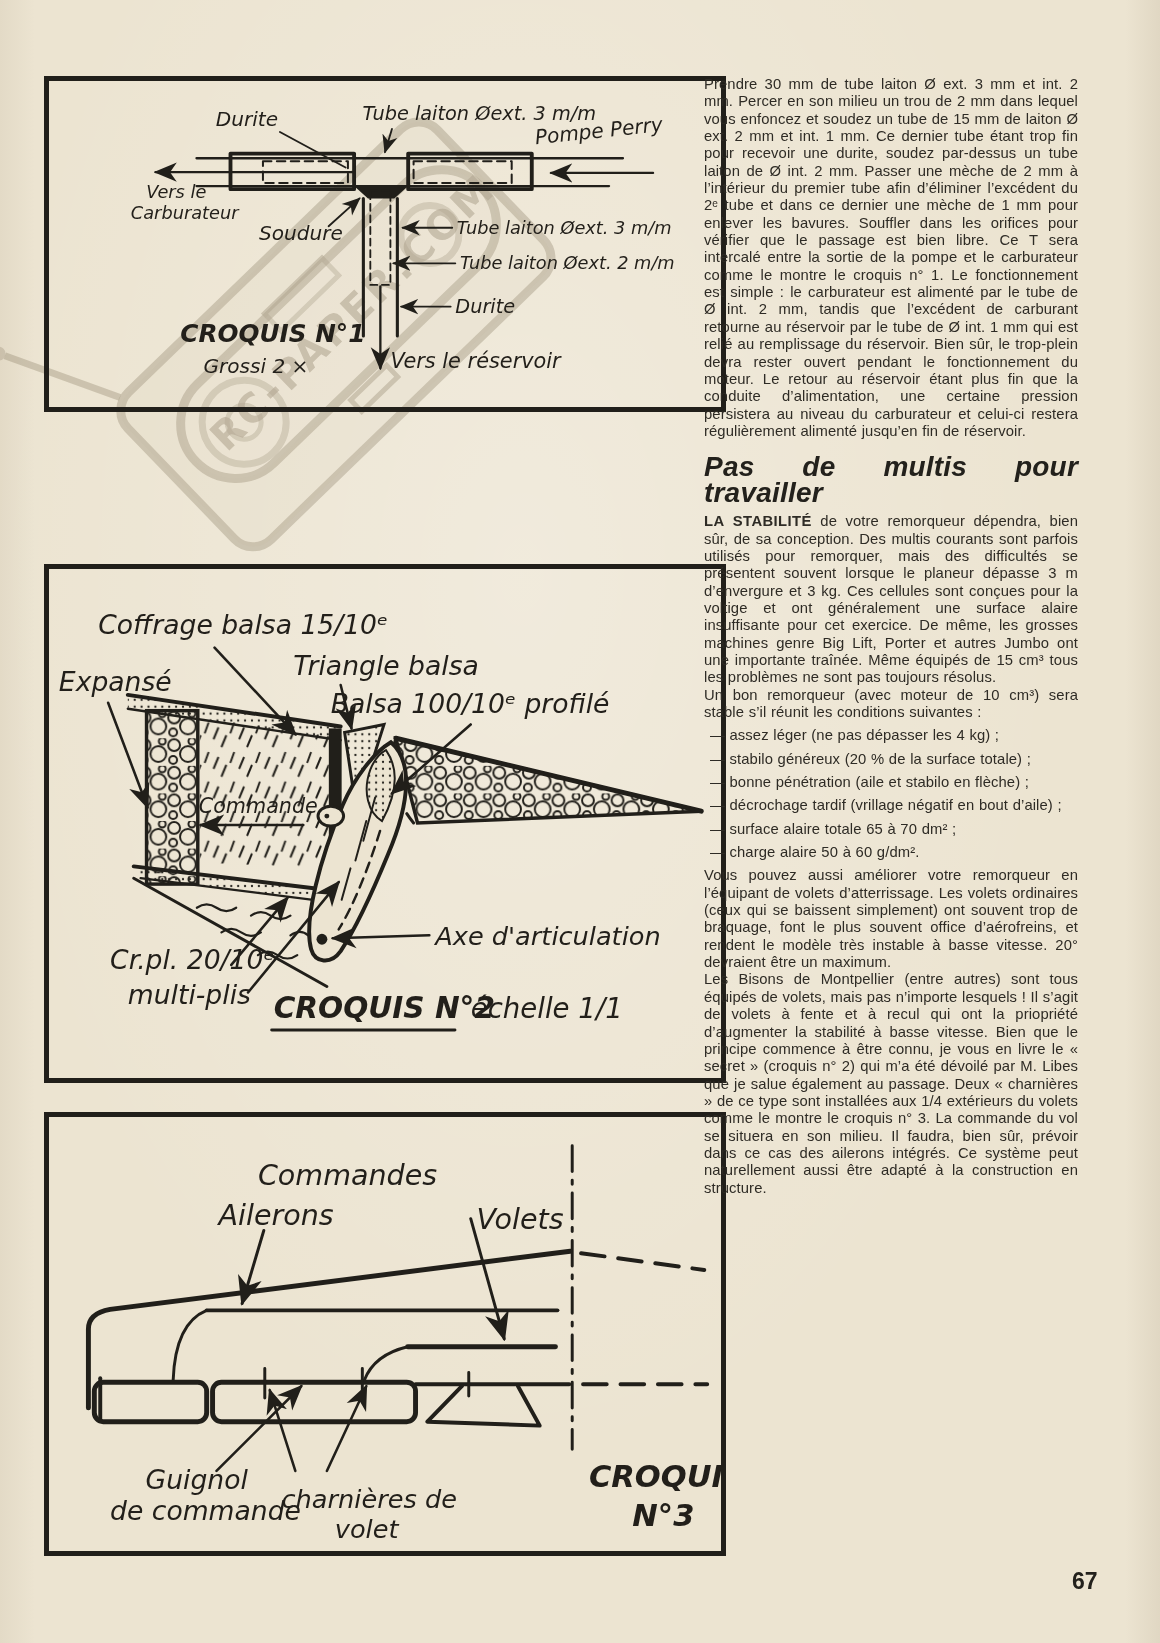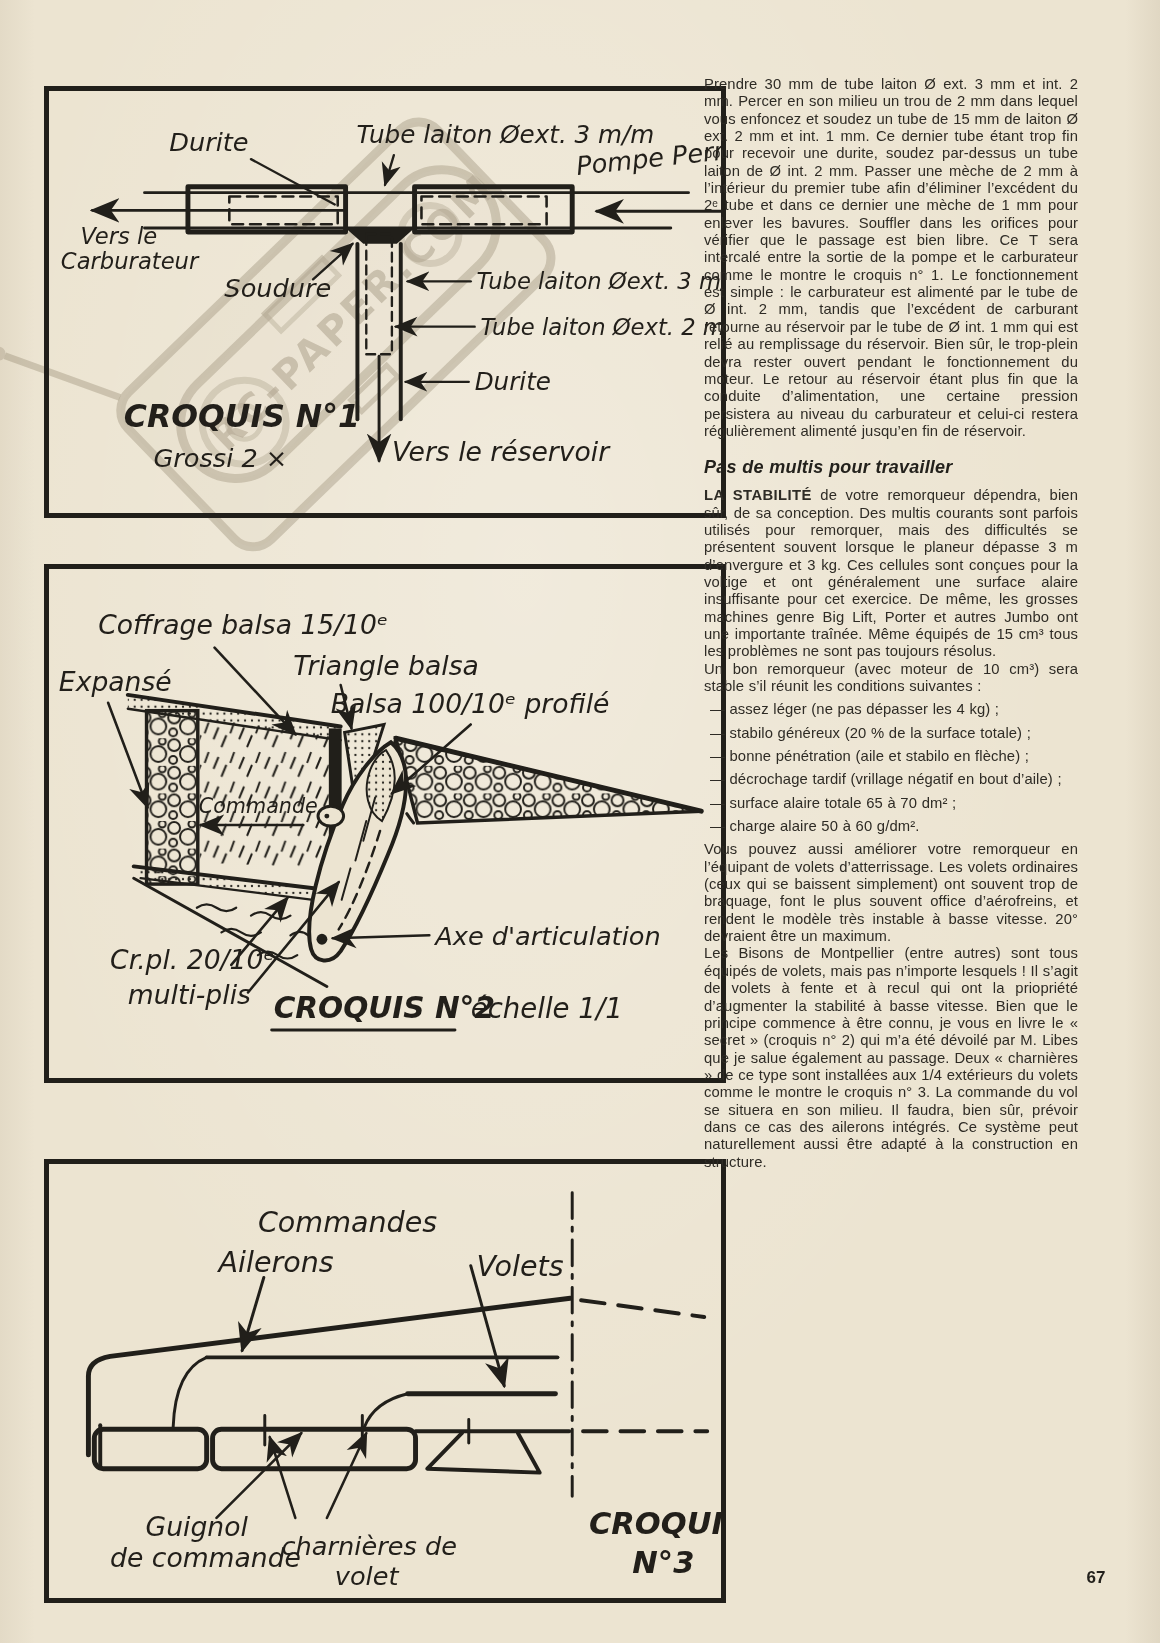--- a/index.html
+++ b/index.html
@@ -14,24 +14,24 @@
   .figbox svg{display:block;width:100%;height:100%;}
   .hand{font-family:"DejaVu Sans", sans-serif;font-style:italic;fill:#221f1a;}
   .hand-b{font-family:"DejaVu Sans", sans-serif;font-style:italic;font-weight:bold;fill:#221f1a;}
   .col{
     position:absolute;left:704px;top:76px;width:374px;
     font-size:14.8px;line-height:17.35px;text-align:justify;letter-spacing:.1px;word-spacing:.4px;color:#2e2b25;
   }
   .col p{margin:0;}
   .col p.cond{margin:6px;}
   .col h2{
-    font-size:18px;line-height:26px;margin:14px 0 7px 0;font-style:italic;font-weight:bold;color:#23211c;letter-spacing:.2px;
+    font-size:28px;line-height:26px;margin:14px 0 7px 0;font-style:italic;font-weight:bold;color:#23211c;letter-spacing:.2px;
   }
   .lead{font-weight:bold;letter-spacing:.4px;}
-  .pageno{position:absolute;left:1072px;top:1568px;width:48px;text-align:center;font-weight:bold;font-size:17px;color:#23211c;}
+  .pageno{position:absolute;left:1072px;top:1568px;width:48px;text-align:left;font-weight:bold;font-size:23px;color:#23211c;}
   .wm{position:absolute;left:0;top:0;pointer-events:none;opacity:.55;}
   .stroke{stroke:#211f1a;fill:none;stroke-linecap:round;stroke-linejoin:round;}
 </style>
 </head>
 <body>
 
 <div class="page">
 
   <svg class="wm" width="640" height="640" viewBox="0 0 640 640">
     <g transform="translate(110,410) rotate(-44)" stroke="rgba(128,114,90,.55)" fill="none" stroke-width="7">
@@ -41,21 +41,21 @@
       <circle cx="88" cy="102" r="42"></circle>
       <circle cx="88" cy="102" r="17" stroke-width="5"></circle>
       <circle cx="352" cy="96" r="29"></circle>
       <rect x="178" y="38" width="80" height="24" stroke-width="5"></rect>
       <rect x="180" y="160" width="50" height="16" stroke-width="5"></rect>
       <rect x="26" y="42" width="396" height="110" rx="55" stroke-width="9" fill="rgba(240,234,218,.22)"></rect>
       <text x="54" y="112" font-family="DejaVu Sans, sans-serif" font-size="40" font-weight="bold" letter-spacing="3" fill="rgba(128,114,90,.6)" stroke="none">RC-PAPER.COM</text>
     </g>
   </svg>
 
-  <div class="figbox" style="top:86px;height:432px;">
+  <div class="figbox" style="top:76px;height:336px;">
     <svg viewBox="0 0 682 422">
       <defs>
         <marker id="ah1" viewBox="0 0 12 10" refX="11" refY="5" markerWidth="10" markerHeight="9" orient="auto">
           <path d="M0,0 L12,5 L0,10 L3.5,5 Z" fill="#211f1a"></path>
         </marker>
       </defs>
 
       <path class="stroke" stroke-width="3" d="M97,100 H649"></path>
       <path class="stroke" stroke-width="3" d="M97,136 H631"></path>
 
@@ -169,21 +169,21 @@
       <text class="hand" x="152" y="244" font-size="21">Commande</text>
       <text class="hand" x="62" y="402" font-size="27">Cr.pl. 20/10ᵉ</text>
       <text class="hand" x="80" y="438" font-size="27">multi-plis</text>
       <text class="hand" x="392" y="378" font-size="26">Axe d'articulation</text>
       <text class="hand-b" x="228" y="452" font-size="30">CROQUIS N°2</text>
       <line class="stroke" stroke-width="3" x1="226" y1="464" x2="412" y2="464"></line>
       <text class="hand" x="428" y="452" font-size="28">échelle 1/1</text>
     </svg>
   </div>
 
-  <div class="figbox" style="top:1112px;height:444px;margin-top:47px;">
+  <div class="figbox" style="top:1112px;height:444px;">
     <svg viewBox="0 0 682 434">
       <defs>
         <marker id="ah3" viewBox="0 0 12 10" refX="11" refY="5" markerWidth="10" markerHeight="9" orient="auto">
           <path d="M0,0 L12,5 L0,10 L3.5,5 Z" fill="#211f1a"></path>
         </marker>
       </defs>
 
       <path class="stroke" stroke-width="3" stroke-dasharray="26 9 4 9" d="M531,26 V334"></path>
 
       <path class="stroke" stroke-width="5" d="M529,133 L62,192 Q40,196 40,212 L40,292"></path>

